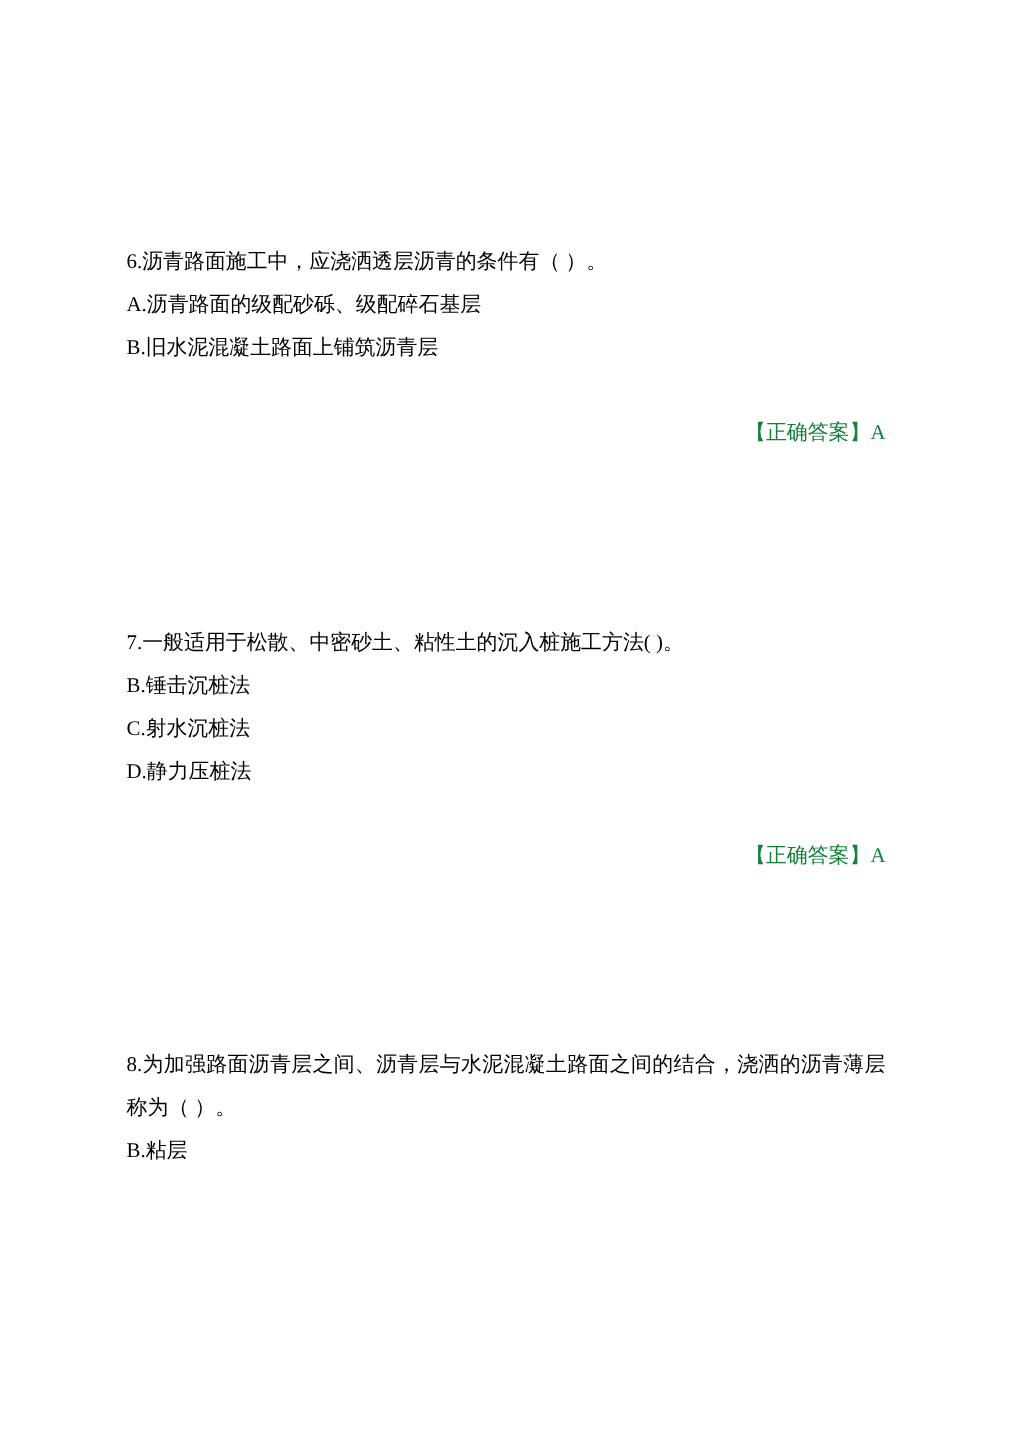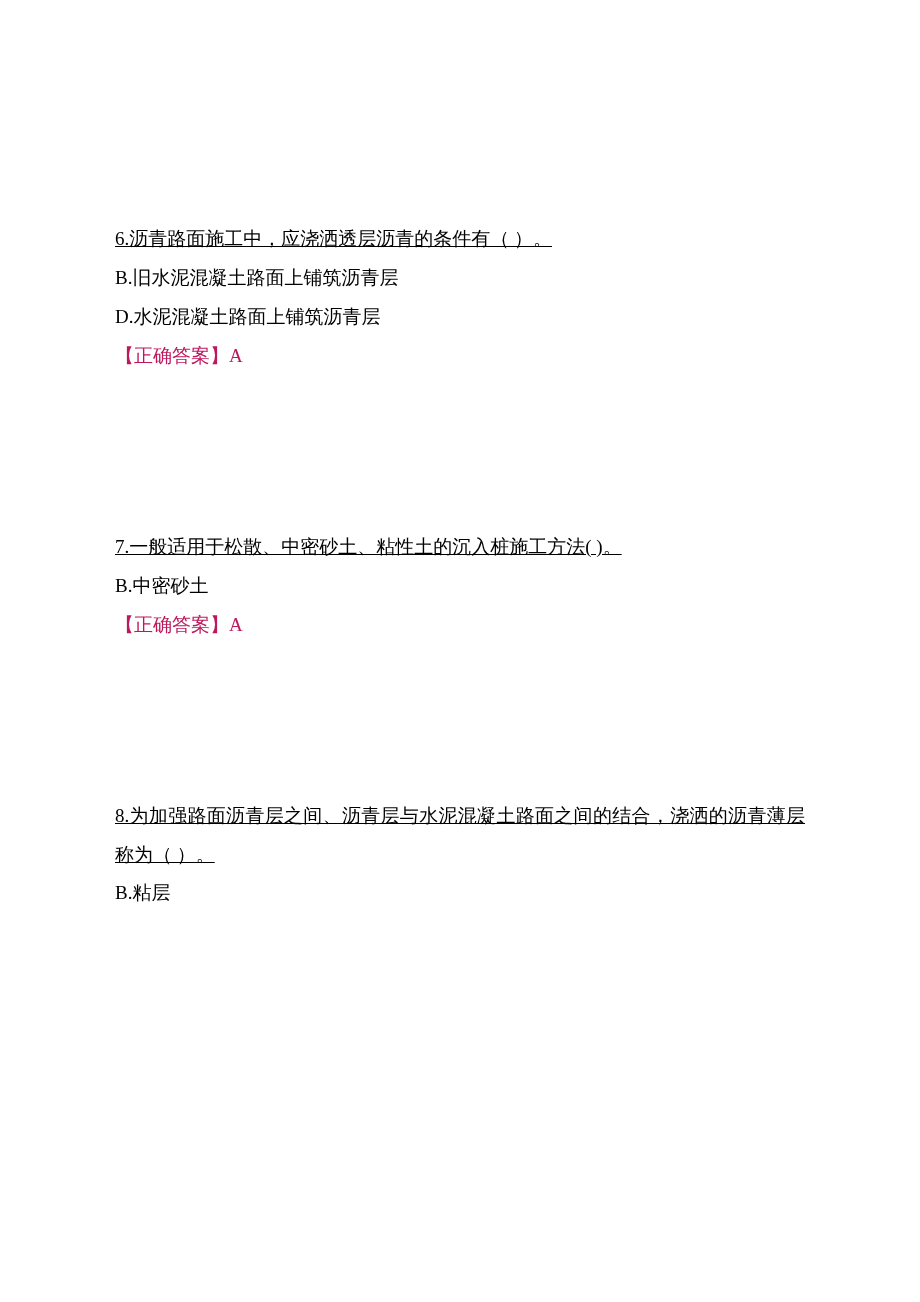--- a/index.html
+++ b/index.html
@@ -14,46 +14,49 @@
     color: #000000;
     line-height: 2.05;
     padding: 220px 115px 80px 115px;
     box-sizing: border-box;
   }
   .question {
     margin-bottom: 0;
   }
   .stem {
     text-align: justify;
-    text-decoration: underline;
   }
   .option {
   }
   .answer {
-    color: #be185d;
+    color: #15803d;
+    margin-top: 38px;
+    text-align: right;
   }
   .gap {
     height: 152px;
   }
 </style>
 </head>
 <body>
 
 <div class="question">
   <div class="stem">6.沥青路面施工中，应浇洒透层沥青的条件有（  ）。</div>
+  <div class="option">A.沥青路面的级配砂砾、级配碎石基层</div>
   <div class="option">B.旧水泥混凝土路面上铺筑沥青层</div>
-  <div class="option">D.水泥混凝土路面上铺筑沥青层</div>
   <div class="answer">【正确答案】A</div>
 </div>
 
 <div class="gap"></div>
 
 <div class="question">
   <div class="stem">7.一般适用于松散、中密砂土、粘性土的沉入桩施工方法(   )。</div>
-  <div class="option">B.中密砂土</div>
+  <div class="option">B.锤击沉桩法</div>
+  <div class="option">C.射水沉桩法</div>
+  <div class="option">D.静力压桩法</div>
   <div class="answer">【正确答案】A</div>
 </div>
 
 <div class="gap"></div>
 
 <div class="question">
   <div class="stem">8.为加强路面沥青层之间、沥青层与水泥混凝土路面之间的结合，浇洒的沥青薄层称为（  ）。</div>
   <div class="option">B.粘层</div>
 </div>
 

